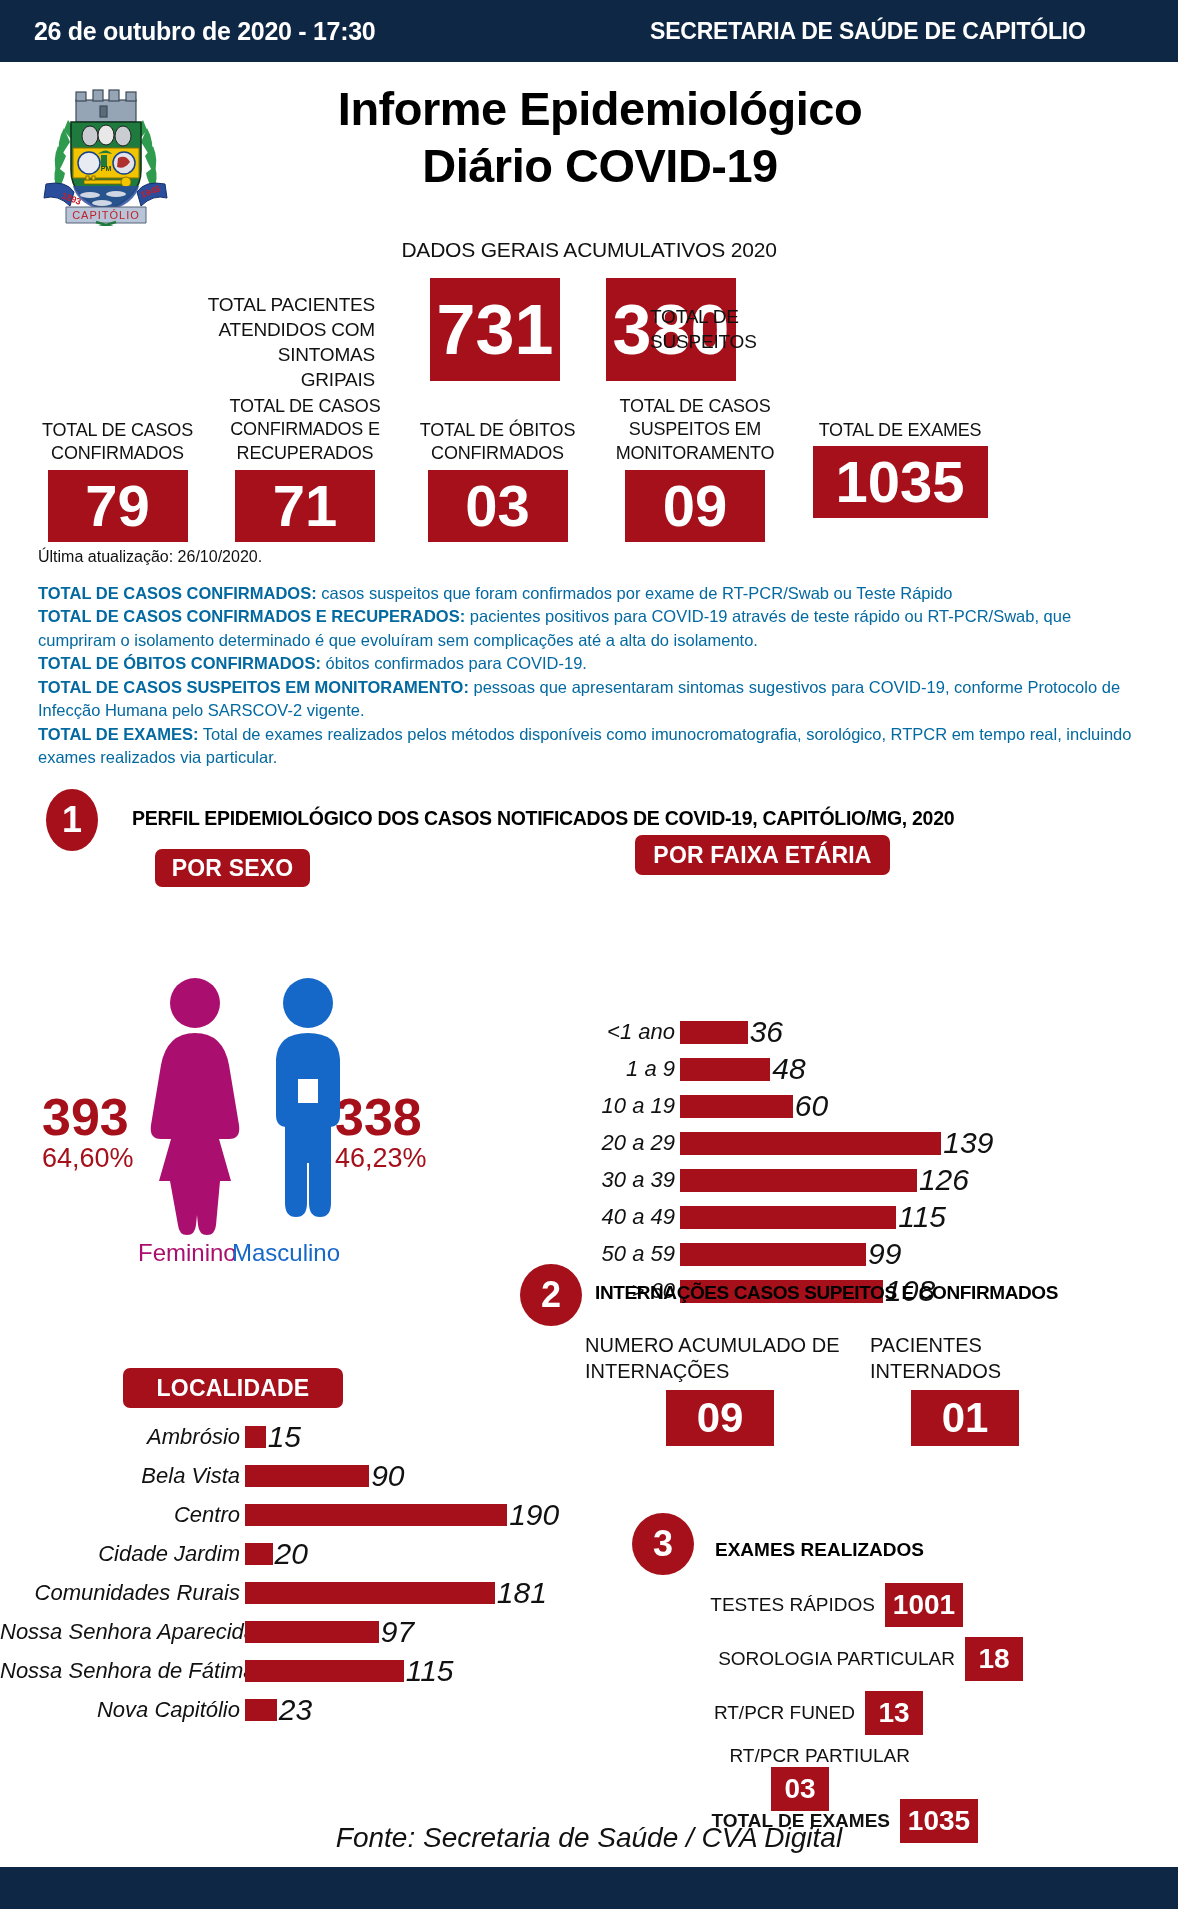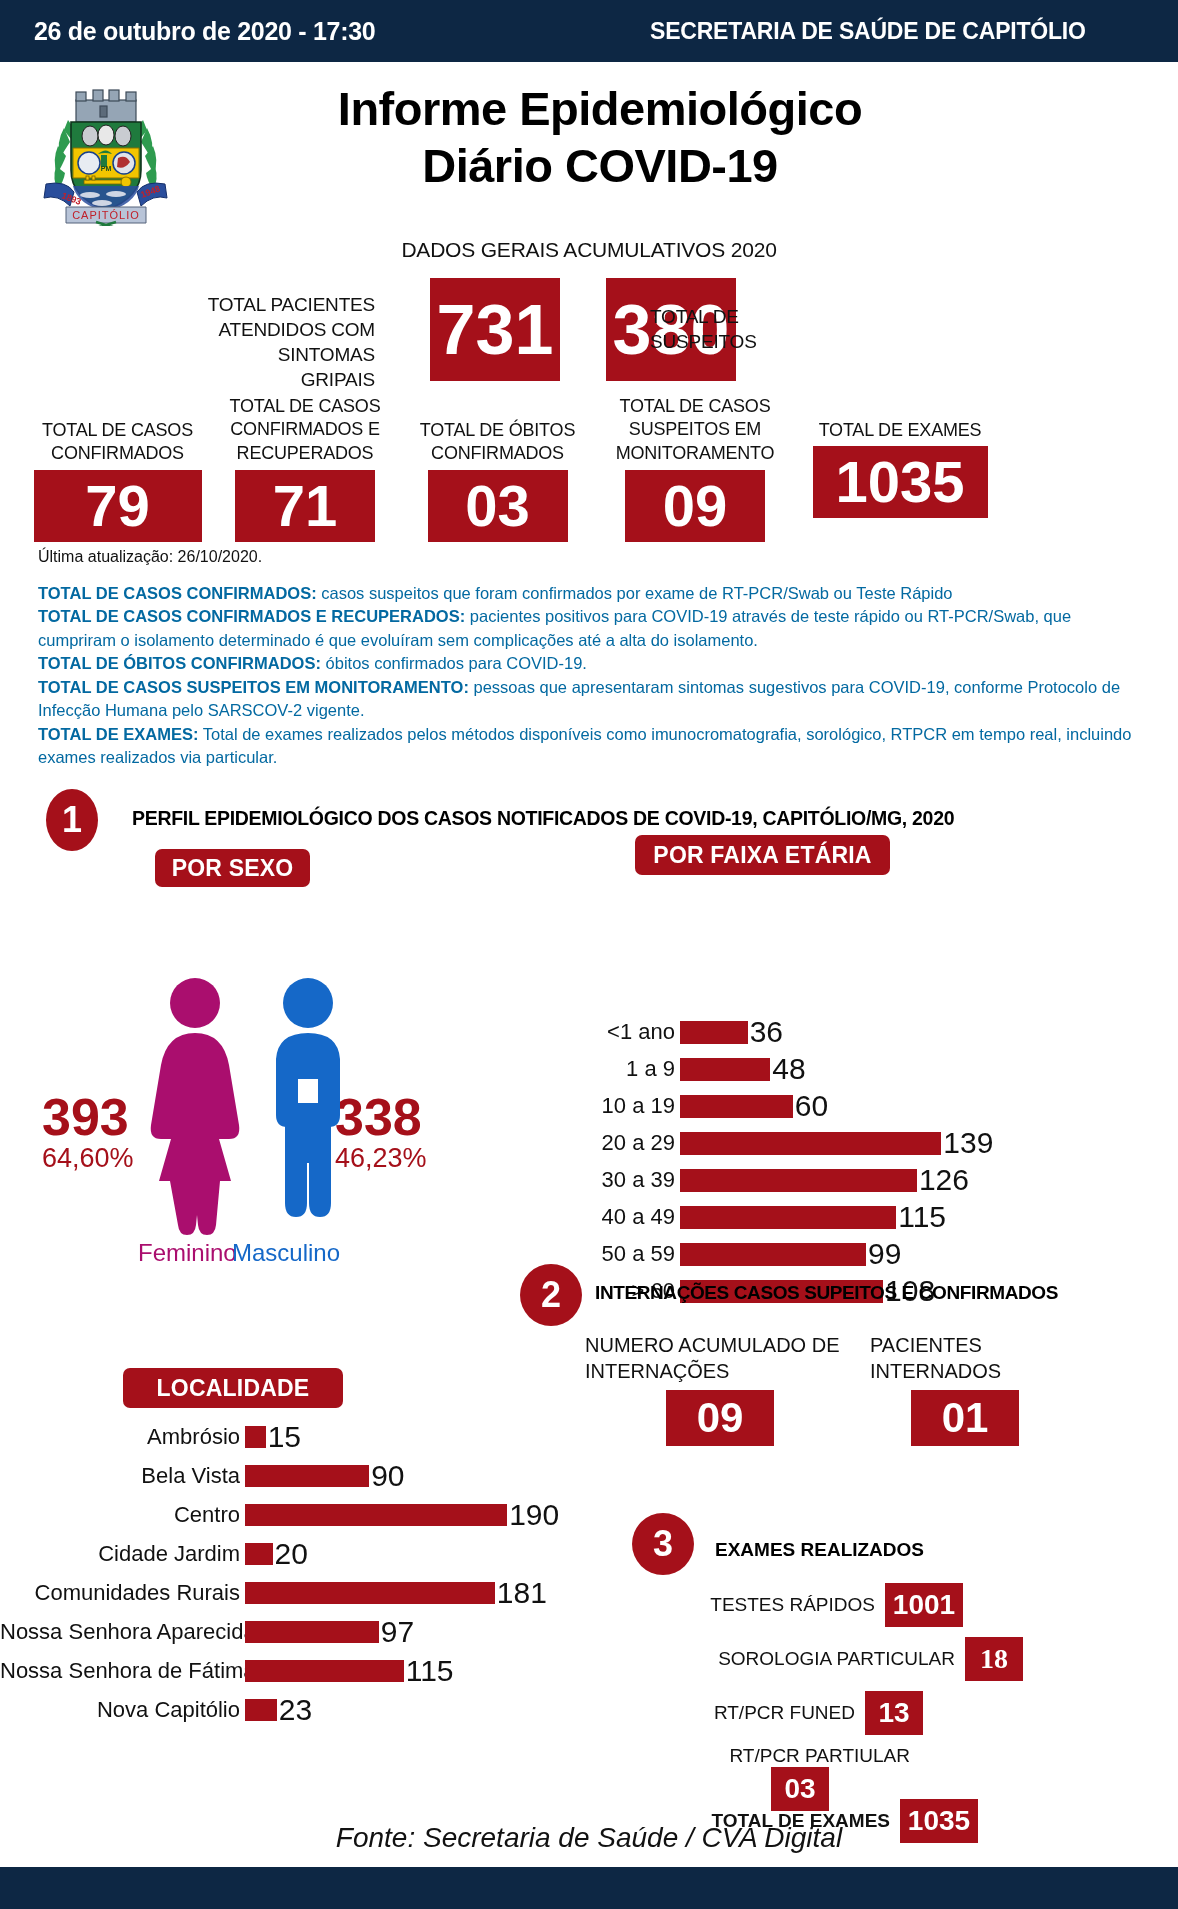--- a/index.html
+++ b/index.html
@@ -224,21 +224,21 @@
   .m-num { left: 335px; top: 126px; }
   .m-pct { left: 335px; top: 180px; }
   .sex-legend {
     position: absolute;
     font-size: 24px;
   }
   .legend-f { left: 138px; top: 274px; color: #aa0e6e; }
   .legend-m { left: 232px; top: 274px; color: #1568c8; }
 
   
-  .barchart { position: absolute; }
+  .barchart { position: absolute; font-style: italic; }
   .bar-row {
     display: flex;
     align-items: center;
     margin-bottom: 3px;
   }
   .bar-label {
     text-align: right;
     font-size: 22px;
     color: #111;
     padding-right: 5px;
@@ -441,21 +441,21 @@
 <div class="top-pair">
   <div class="tp-caption left">TOTAL PACIENTES ATENDIDOS COM SINTOMAS GRIPAIS</div>
   <div class="redbox tp-box b1">731</div>
   <div class="redbox tp-box b2">380</div>
   <div class="tp-caption right">TOTAL DE SUSPEITOS</div>
 </div>
 
 <div class="stats-row">
   <div class="stat" style="left:30px; top:30px; width:175px;">
     <div class="stat-caption">TOTAL DE CASOS CONFIRMADOS</div>
-    <div class="redbox stat-box" style="width:168px;">79</div>
+    <div class="redbox stat-box" style="width:140px;">79</div>
   </div>
   <div class="stat" style="left:215px; top:6px; width:180px;">
     <div class="stat-caption">TOTAL DE CASOS CONFIRMADOS E RECUPERADOS</div>
     <div class="redbox stat-box" style="width:140px; margin-top:5px;">71</div>
   </div>
   <div class="stat" style="left:405px; top:30px; width:185px;">
     <div class="stat-caption">TOTAL DE ÓBITOS CONFIRMADOS</div>
     <div class="redbox stat-box" style="width:140px;">03</div>
   </div>
   <div class="stat" style="left:600px; top:6px; width:190px;">
@@ -625,21 +625,21 @@
 <div class="sec3">
   <div class="sec-bullet bullet-3" style="position:absolute;">3</div>
   <div class="sec3-title">EXAMES REALIZADOS</div>
   <div id="exam-rows">
       <div class="exam-row" style="left: 60px; top: 78px;">
         <div class="exam-label" style="width: 195px;">TESTES  RÁPIDOS</div>
         <div class="redbox exam-box" style="width: 78px;">1001</div>
       </div>
       <div class="exam-row" style="left: 60px; top: 132px;">
         <div class="exam-label" style="width: 275px;">SOROLOGIA PARTICULAR</div>
-        <div class="redbox exam-box" style="width: 58px; font-family: Liberation Serif, serif;">18</div>
+        <div class="redbox exam-box" style="width: 58px;">18</div>
       </div>
       <div class="exam-row" style="left: 60px; top: 186px;">
         <div class="exam-label" style="width: 175px;">RT/PCR FUNED</div>
         <div class="redbox exam-box" style="width: 58px;">13</div>
       </div>
       <div class="exam-row" style="left: 60px; top: 240px; flex-direction: column;">
         <div class="exam-label" style="width: 230px;">RT/PCR PARTIULAR</div>
         <div class="redbox exam-box" style="width: 58px;">03</div>
       </div>
       <div class="exam-row" style="left: 60px; top: 294px;">

